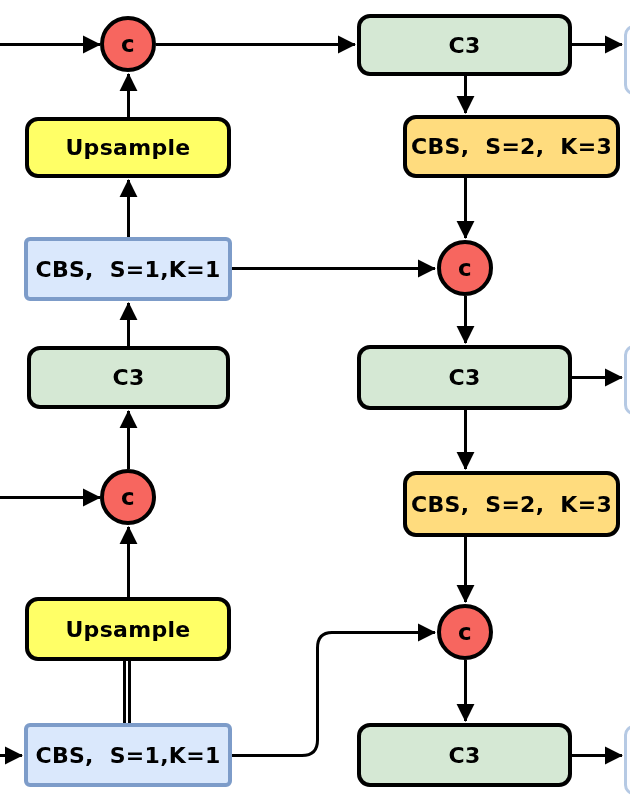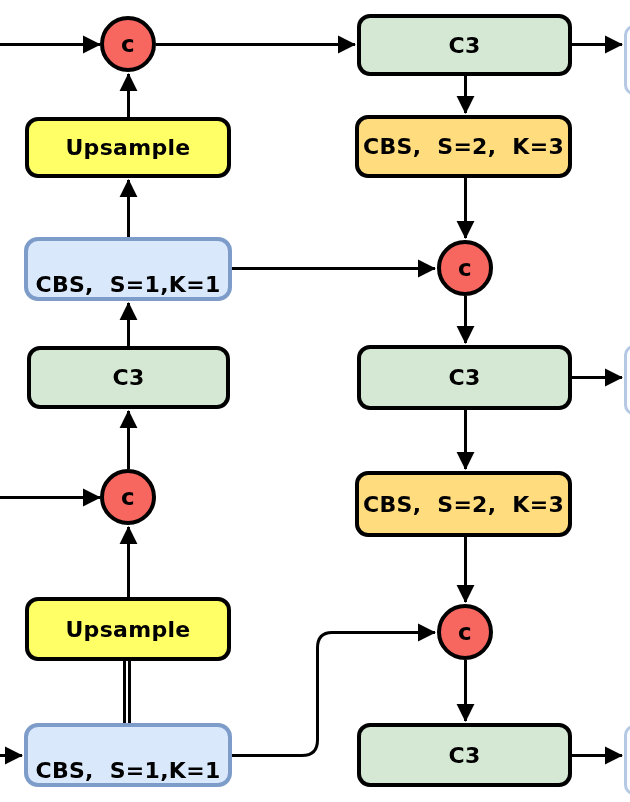--- a/index.html
+++ b/index.html
@@ -36,26 +36,25 @@
     color: #000;
     white-space: pre;
     letter-spacing: 0.3px;
   }
   .box {
     border: 4px solid #000;
     border-radius: 13px;
   }
   .yellow-box  { background: var(--yellow); border-radius: 13px; }
   .green-box   { background: var(--green); }
-  .orange-box  { background: var(--orange); }
+  .orange-box  { background: var(--orange); margin-left: 48px; }
   .blue-box {
     background: var(--blue_fill);
     border: 4px solid var(--blue_border);
-    border-radius: 14px;
-    align-items: flex-end;
+    border-radius: 6px;
   }
   .concat {
     width: 56px;
     height: 56px;
     border: 4px solid #000;
     border-radius: 50%;
     background: var(--red);
     font-size: 23px;
     line-height: 1;
   }

